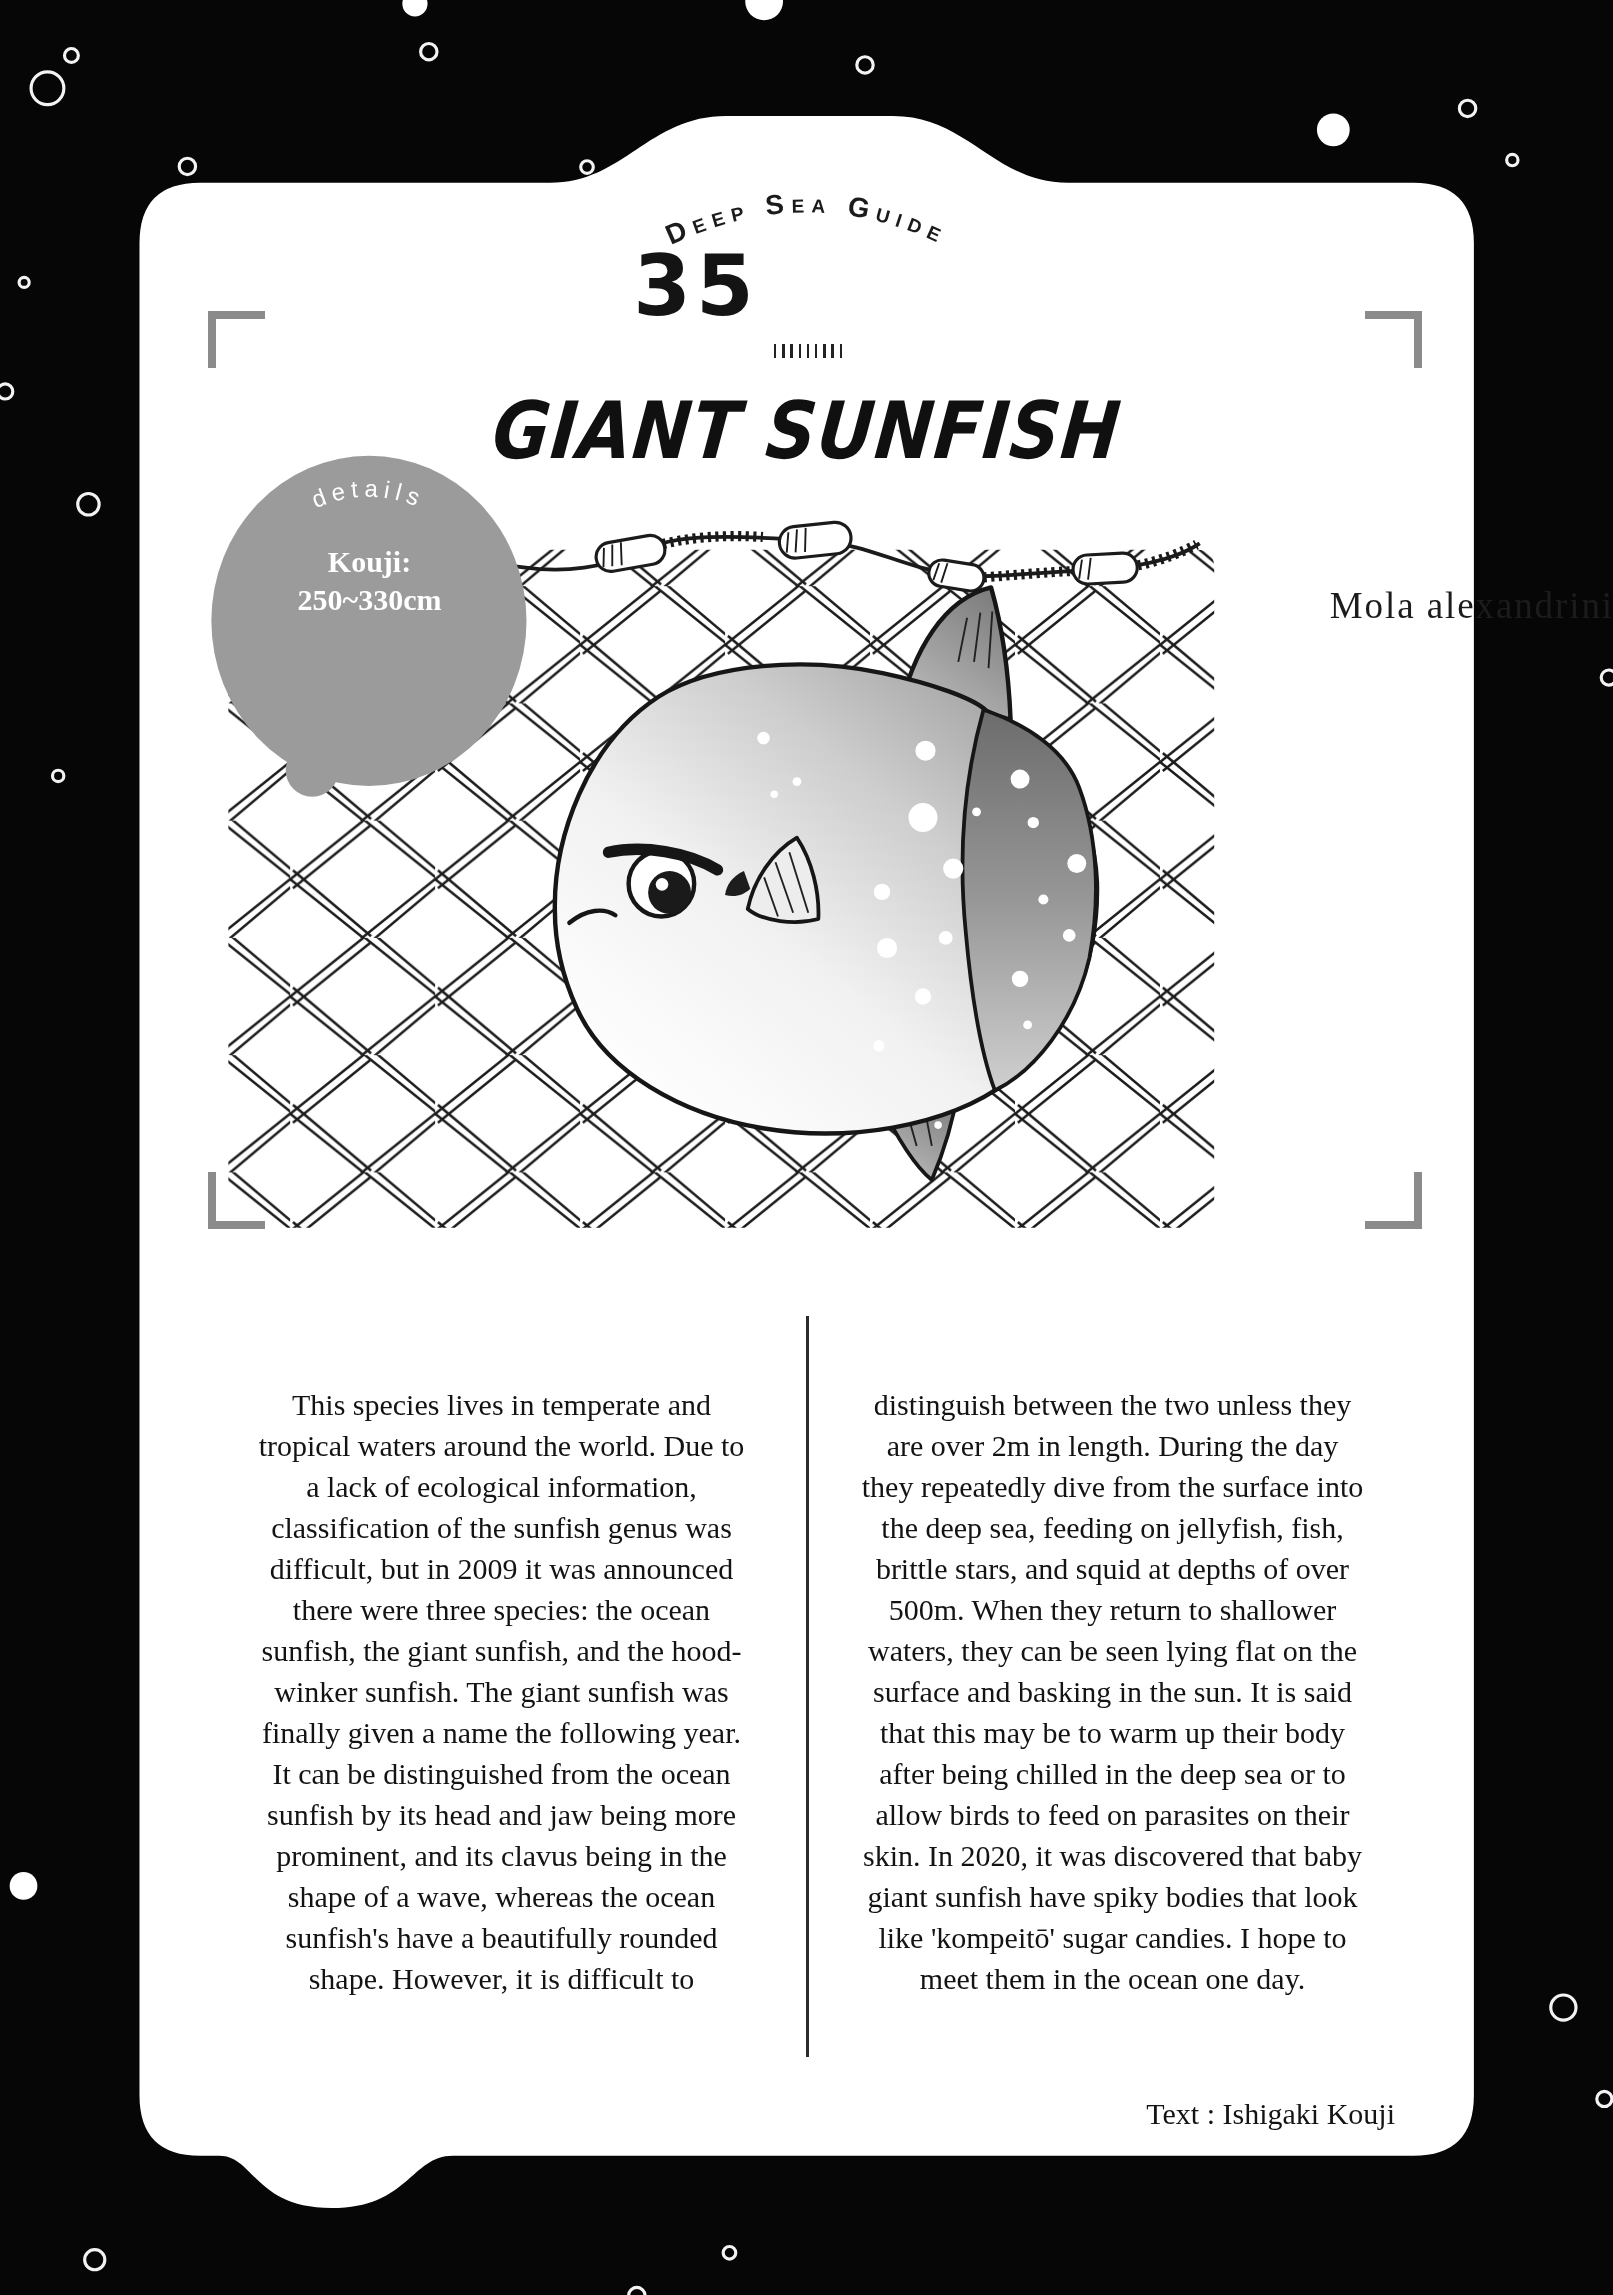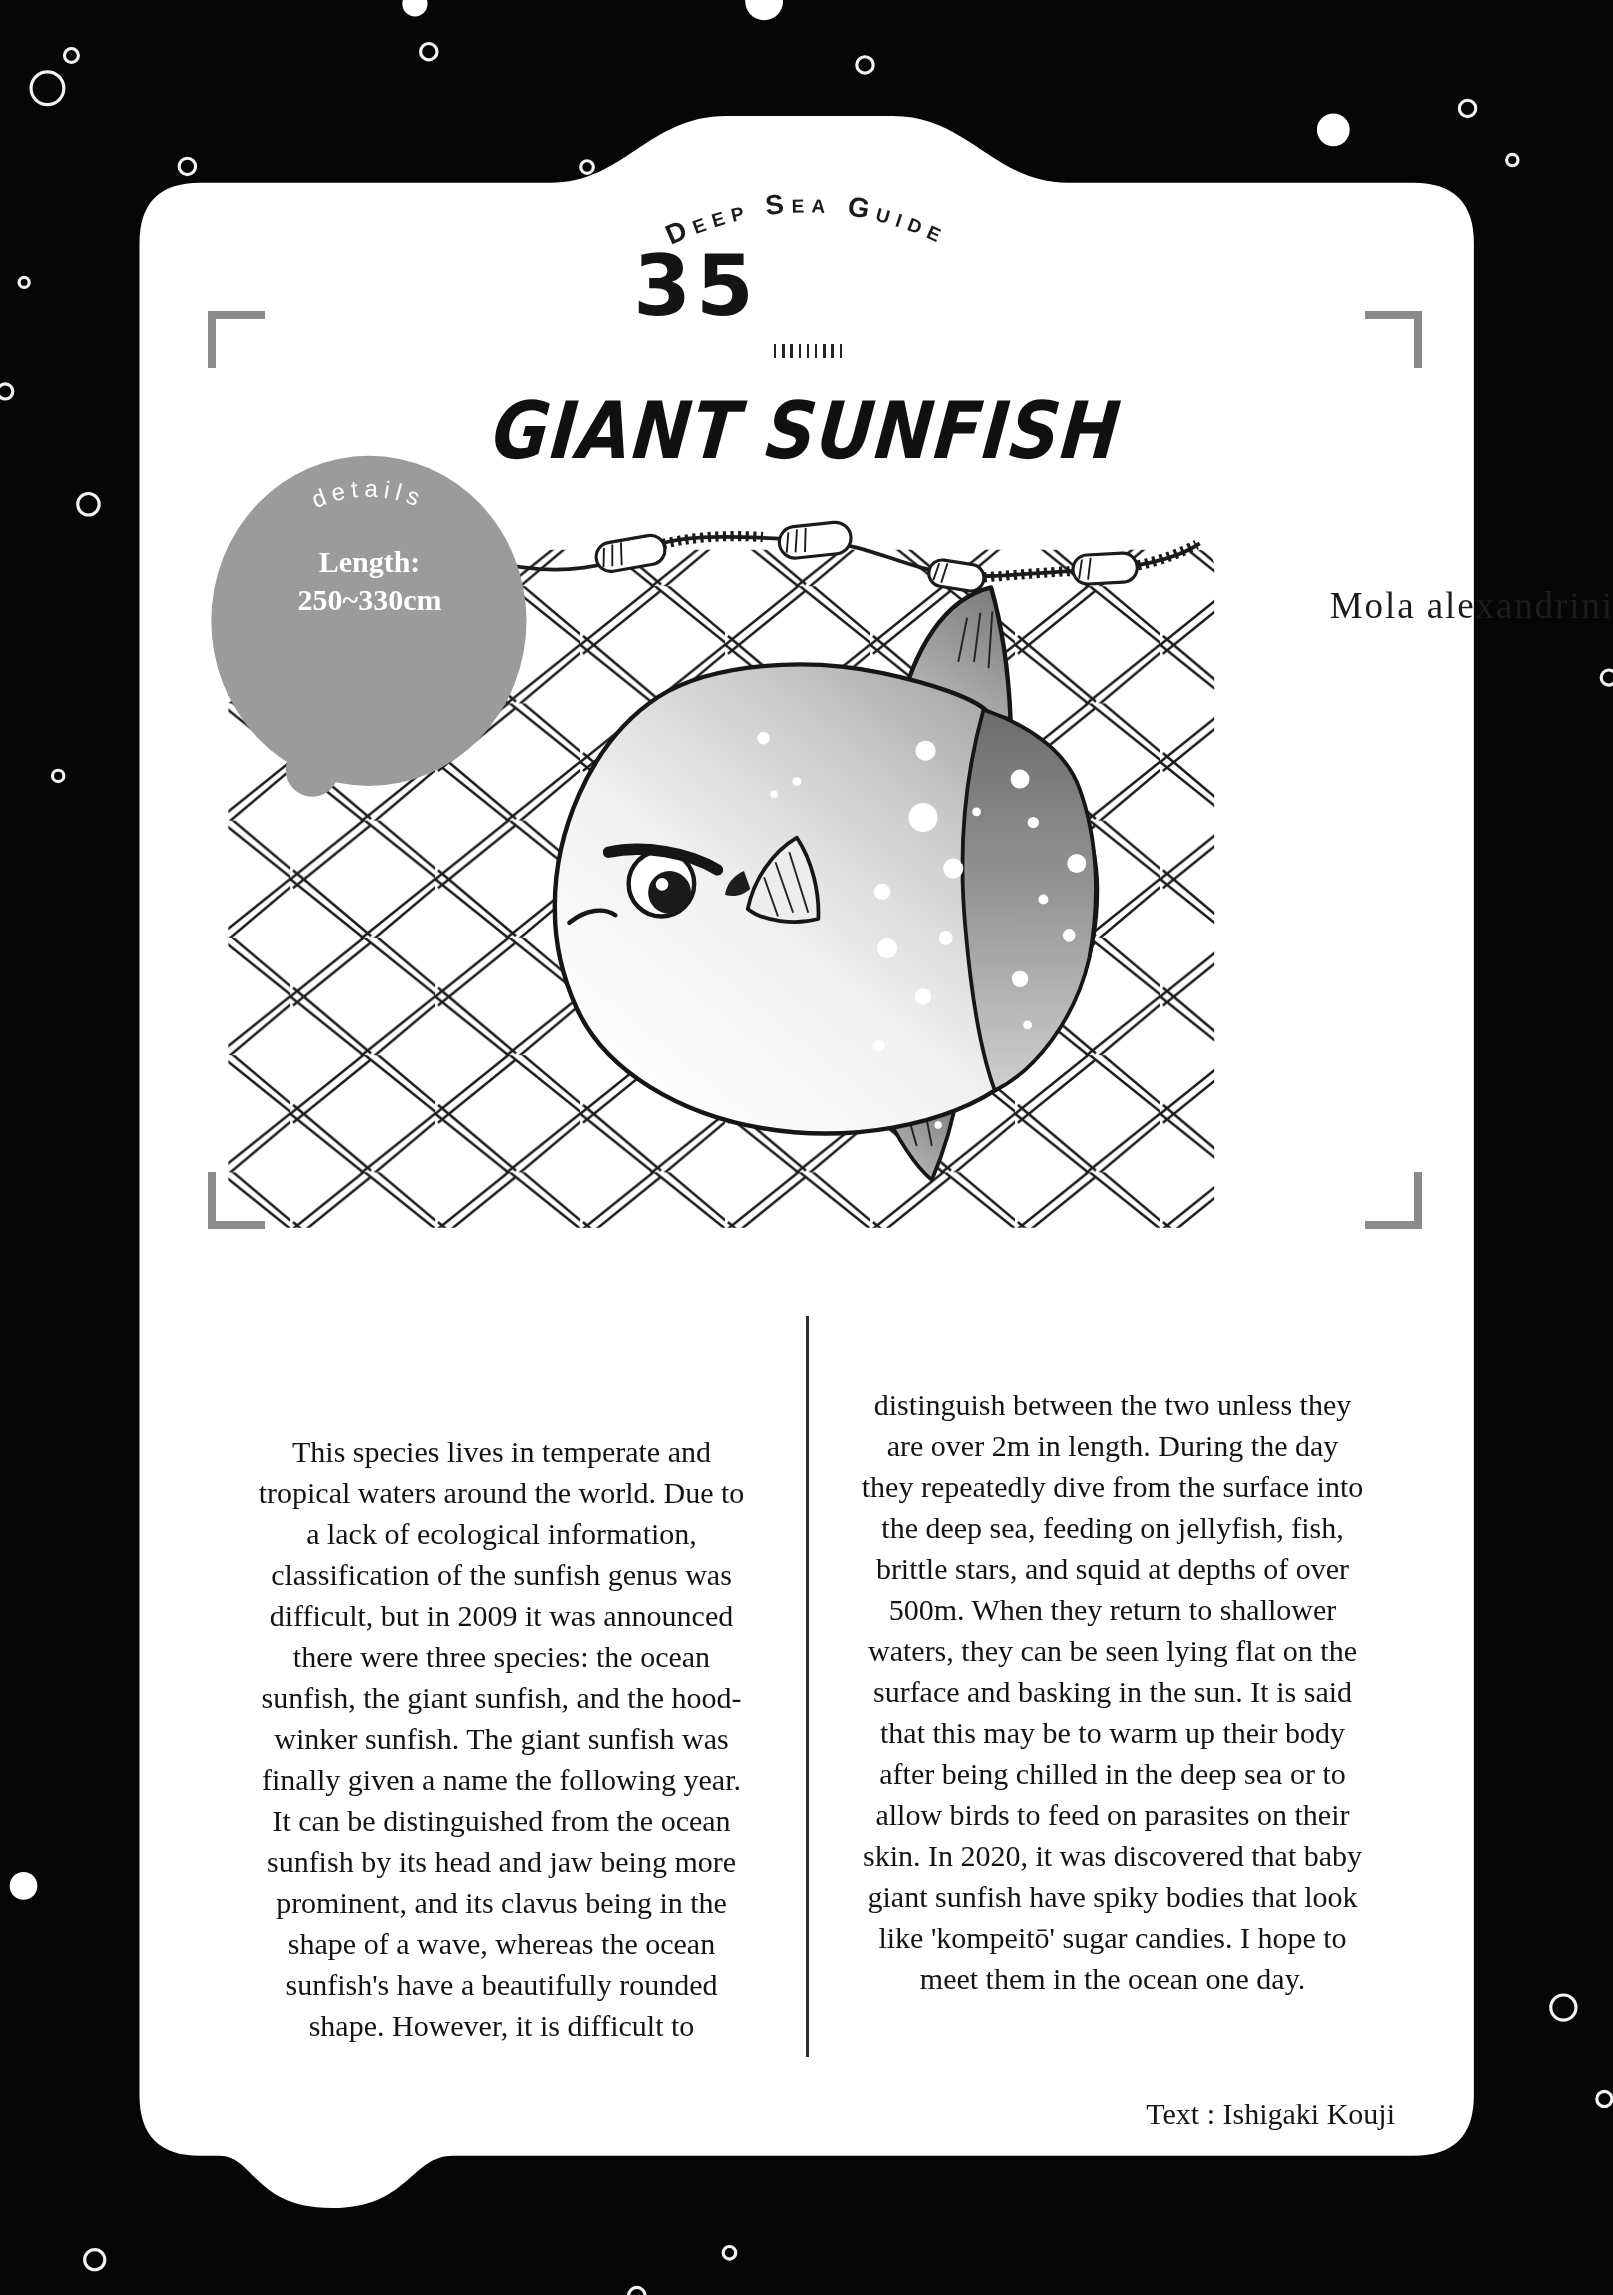--- a/index.html
+++ b/index.html
@@ -26,21 +26,21 @@
   .bracket.bl{left:208px;top:1172px;border-bottom-width:8.2px;border-left-width:8.2px;}
   .bracket.br{left:1365px;top:1172px;border-bottom-width:8.2px;border-right-width:8.2px;}
 
   .details-text{position:absolute;left:218px;width:303px;text-align:center;color:#ffffff;
     font-family:"Liberation Serif",serif;font-weight:bold;font-size:30px;line-height:38px;}
   .details-text.block1{top:543px;}
   .details-text.block2{top:638px;}
 
   .article-col{position:absolute;top:1384px;width:603px;text-align:center;
     font-size:30px;line-height:41px;white-space:pre-line;color:#131313;}
-  .article-col.left{left:200px;margin-top:47px;}
+  .article-col.left{left:200px;}
   .article-col.right{left:811px;}
   .column-divider{position:absolute;left:806px;top:1316px;width:2.5px;height:741px;
     background:#2b2b2b;}
   .credit-line{position:absolute;left:782px;top:2097px;width:613px;text-align:right;
     font-size:30px;color:#141414;}
 
   
   text.arc-series{font-family:"Liberation Sans",sans-serif;font-weight:bold;
     font-variant:small-caps;font-size:44px;letter-spacing:11px;fill:#1b1b1b;}
   text.arc-details{font-family:"Liberation Sans",sans-serif;font-size:38px;
@@ -231,21 +231,21 @@
 
   <div class="bracket tl"></div>
   <div class="bracket tr"></div>
   <div class="bracket bl"></div>
   <div class="bracket br"></div>
 
   <div class="species-title">GIANT SUNFISH</div>
   <div class="species-latin">Mola alexandrini</div>
 
   <div class="details-text block1">
-    <div>Length:</div>
+    <div>Kouji:</div>
     <div>250~330cm</div>
   </div>
 
   <div class="article-col left">This species lives in temperate and
 tropical waters around the world. Due to
 a lack of ecological information,
 classification of the sunfish genus was
 difficult, but in 2009 it was announced
 there were three species: the ocean
 sunfish, the giant sunfish, and the hood-

